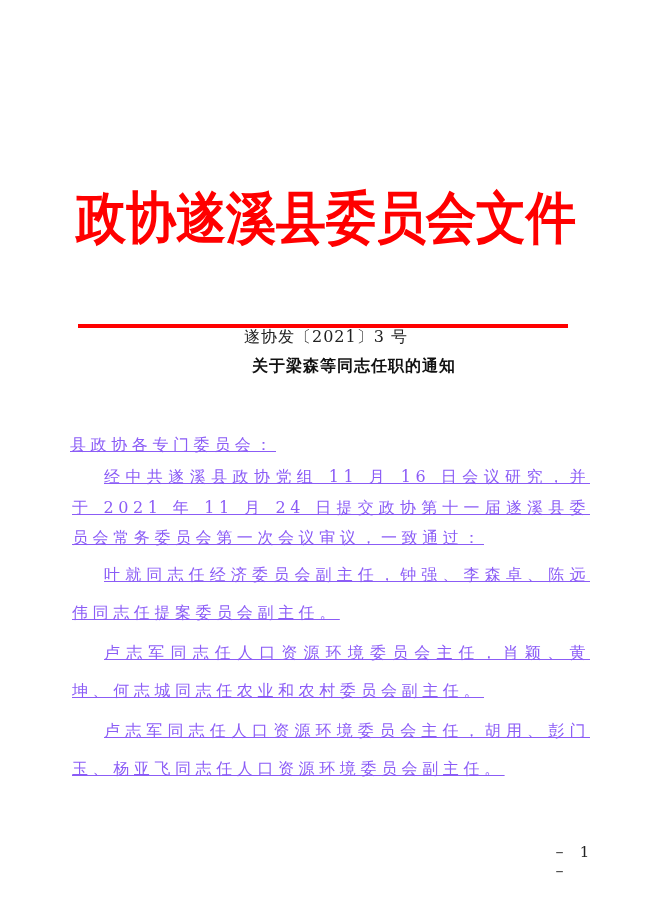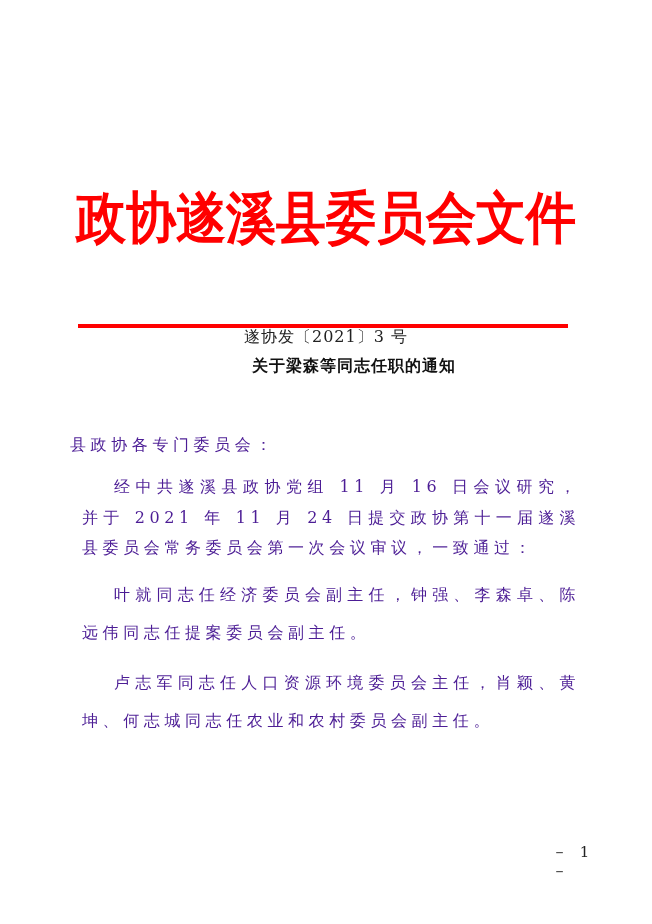--- a/index.html
+++ b/index.html
@@ -16,25 +16,25 @@
     }
     .red-rule { position: absolute; left: 78px; width: 490px; top: 324px; height: 4px; background: #ff0000; }
     .doc-title {
       position: absolute; left: 0; width: 652px; top: 356px; text-align: center;
       font-family: "DejaVu Sans", sans-serif; font-weight: bold; font-size: 16px; color: #111;
       letter-spacing: 1px;
       padding-left: 28px;
     }
     .body-text {
       position: absolute; left: 70px; width: 522px; top: 430px;
-      font-family: "DejaVu Serif", serif; font-size: 16px; color: #4c1d95;
-      letter-spacing: 4.6px; text-align: justify;
+      font-family: "DejaVu Serif", serif; font-size: 16px; color: #8b5cf6;
+      letter-spacing: 4.6px; text-align: justify; text-decoration: underline;
     }
     .salutation { line-height: 30px; margin: 0; }
-    .para { margin: 12px; text-indent: 2em; }
+    .para { margin: 2px; text-indent: 2em; }
     .para.first { line-height: 30.5px; }
     .para.appt { line-height: 38px; }
     .page-number {
       position: absolute; left: 552px; top: 843px;
       font-family: "DejaVu Serif", serif; font-size: 15px; color: #222; letter-spacing: 4px;
     }
   </style>
 </head>
 <body>
 
@@ -42,16 +42,17 @@
   <div class="masthead">政协遂溪县委员会文件</div>
   <div class="doc-number">遂协发〔2021〕3 号</div>
   <div class="red-rule"></div>
   <div class="doc-title">关于梁森等同志任职的通知</div>
 
   <div class="body-text">
     <p class="salutation">县政协各专门委员会：</p>
     <p class="para first">经中共遂溪县政协党组 11 月 16 日会议研究，并于 2021 年 11 月 24 日提交政协第十一届遂溪县委员会常务委员会第一次会议审议，一致通过：</p>
     <p class="para appt">叶就同志任经济委员会副主任，钟强、李森卓、陈远伟同志任提案委员会副主任。</p>
     <p class="para appt">卢志军同志任人口资源环境委员会主任，肖颖、黄坤、何志城同志任农业和农村委员会副主任。</p>
+    <p class="para appt">卢志军同志任人口资源环境委员会主任，胡用、彭门玉、杨亚飞同志任人口资源环境委员会副主任。</p>
   </div>
 
   <div class="page-number">－ 1 －</div>
 </div>
 
 </body></html>

